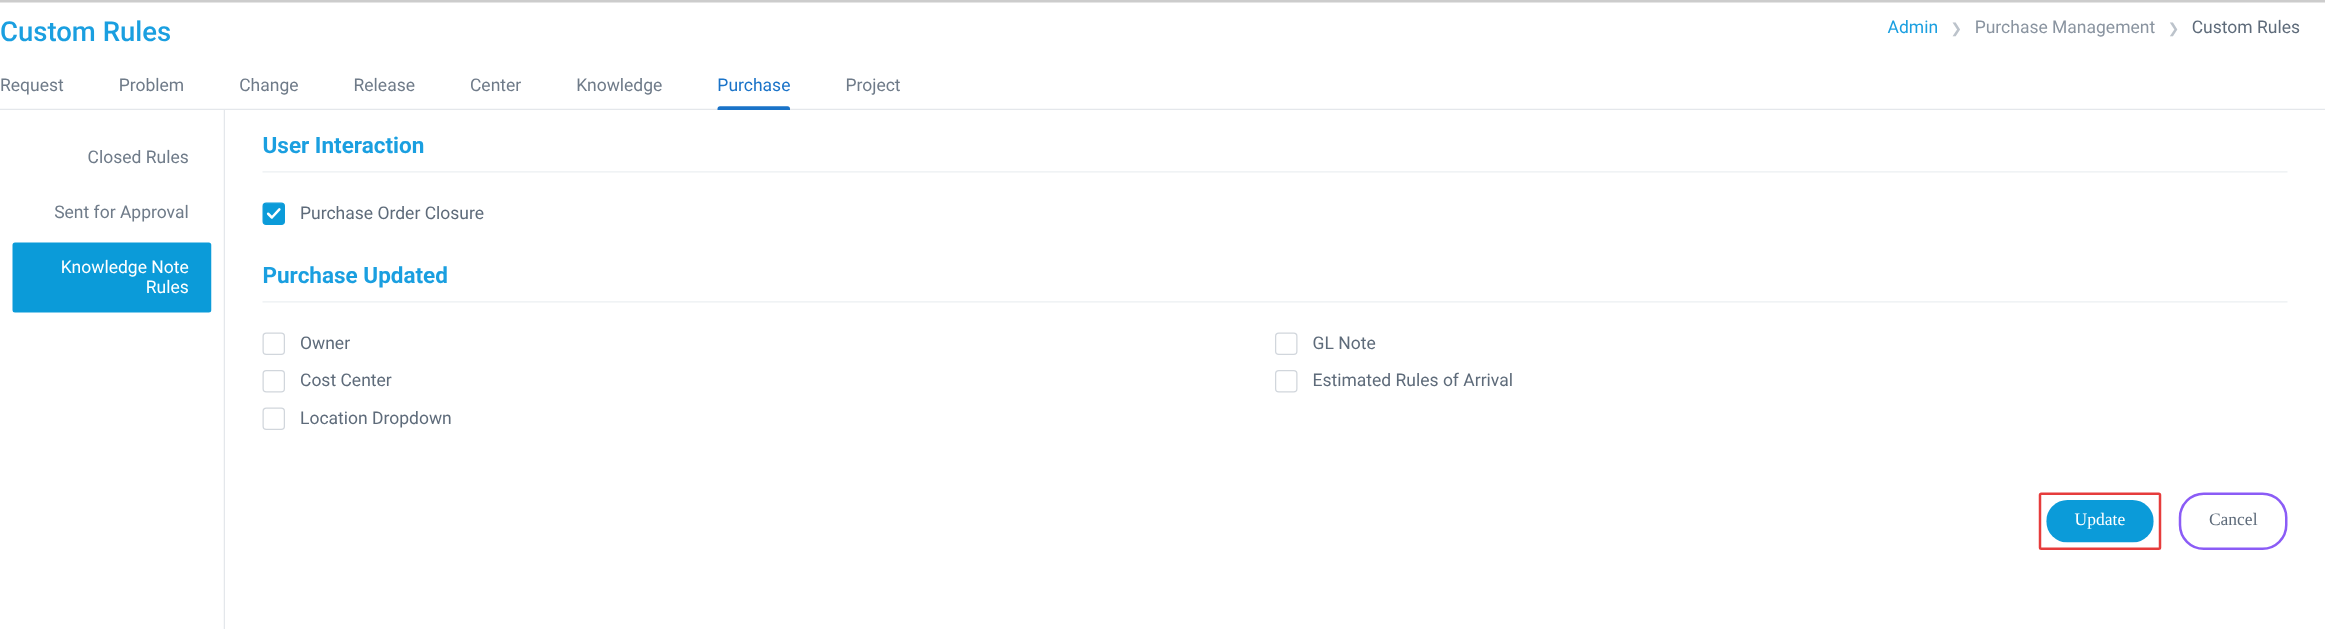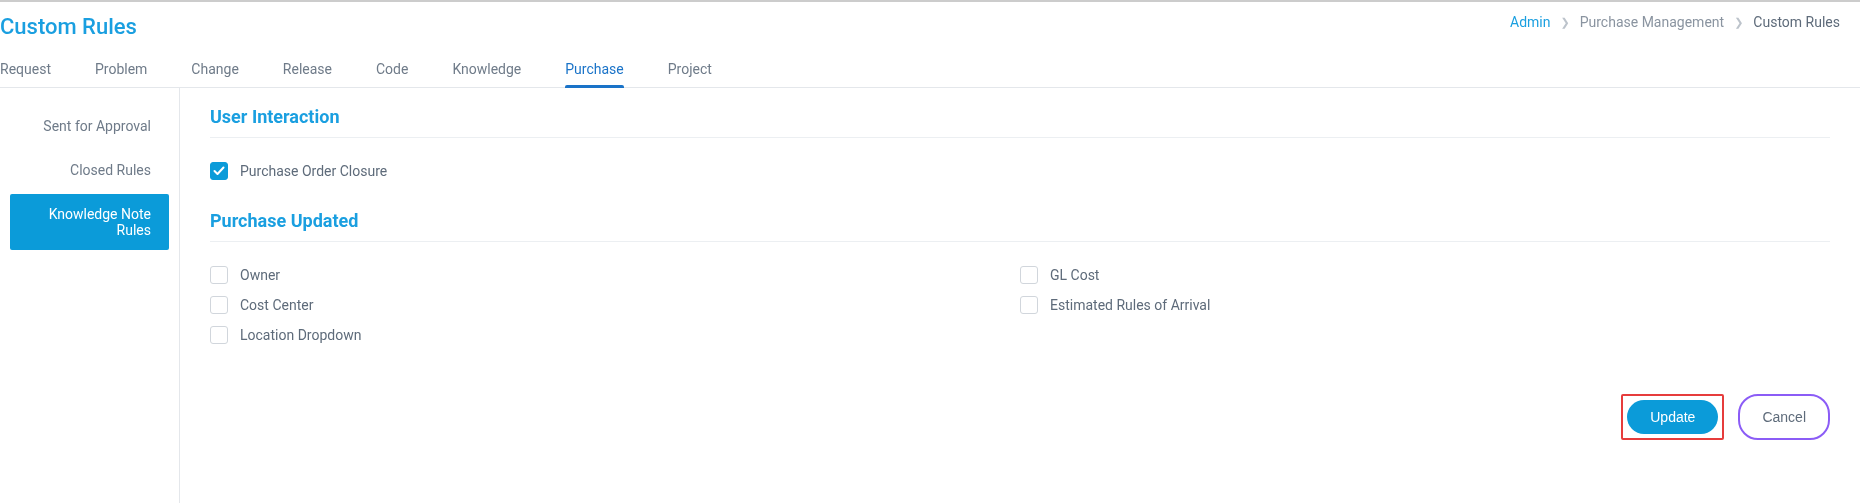--- a/index.html
+++ b/index.html
@@ -132,21 +132,21 @@
       justify-content: flex-end;
       gap: 14px;
       padding-top: 20px;
     }
     .btn {
       border-radius: 20px;
       padding: 8px 22px;
       font-size: 14px;
       cursor: pointer;
       border: 1px solid transparent;
-      font-family: Liberation Sans, sans-serif;
+      font-family: Liberation Serif, serif;
     }
     .btn-primary {
       background: #0b9bd9;
       color: #fff;
     }
     .btn-secondary {
       background: #fff;
       color: #5e6b7a;
       border: 2px solid #8b5cf6;
     }
@@ -170,30 +170,30 @@
         <span class="bc-sep">❯</span>
         <span class="bc-current">Custom Rules</span>
       </nav>
   </div>
 
   <div class="tabs" id="tabs">
       <div class="tab">Request</div>
       <div class="tab">Problem</div>
       <div class="tab">Change</div>
       <div class="tab">Release</div>
-      <div class="tab">Code</div>
+      <div class="tab">Center</div>
       <div class="tab">Knowledge</div>
       <div class="tab active">Purchase</div>
       <div class="tab">Project</div>
     </div>
 
   <div class="content">
     <aside class="sidebar" id="sidebar">
+        <div class="sidebar-item">Closed Rules</div>
         <div class="sidebar-item">Sent for Approval</div>
-        <div class="sidebar-item">Closed Rules</div>
         <div class="sidebar-item active">Knowledge Note Rules</div>
       </aside>
 
     <main class="main" id="main">
         <div class="section-title">User Interaction</div>
         <hr class="section-divider">
         <div class="checkbox-row">
           <label class="checkbox-item">
             <span class="checkbox checked">
               <svg width="12" height="12" viewBox="0 0 12 12">
@@ -205,21 +205,21 @@
         </div>
         <div class="section-title">Purchase Updated</div>
         <hr class="section-divider">
         <div class="checkbox-row">
           <label class="checkbox-item">
             <span class="checkbox"></span>
             <span>Owner</span>
           </label>
           <label class="checkbox-item">
             <span class="checkbox"></span>
-            <span>GL Cost</span>
+            <span>GL Note</span>
           </label>
           <label class="checkbox-item">
             <span class="checkbox"></span>
             <span>Cost Center</span>
           </label>
           <label class="checkbox-item">
             <span class="checkbox"></span>
             <span>Estimated Rules of Arrival</span>
           </label>
           <label class="checkbox-item">

